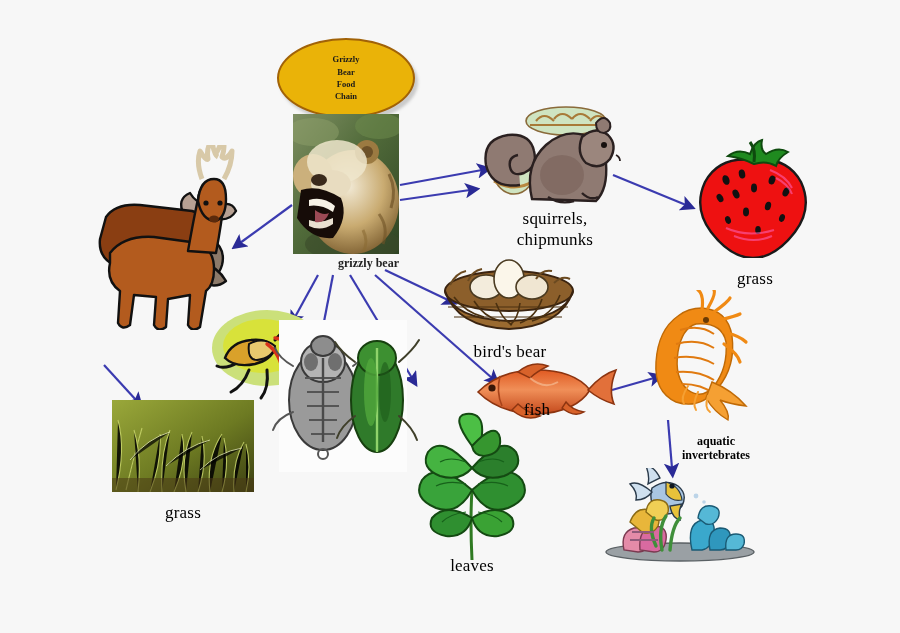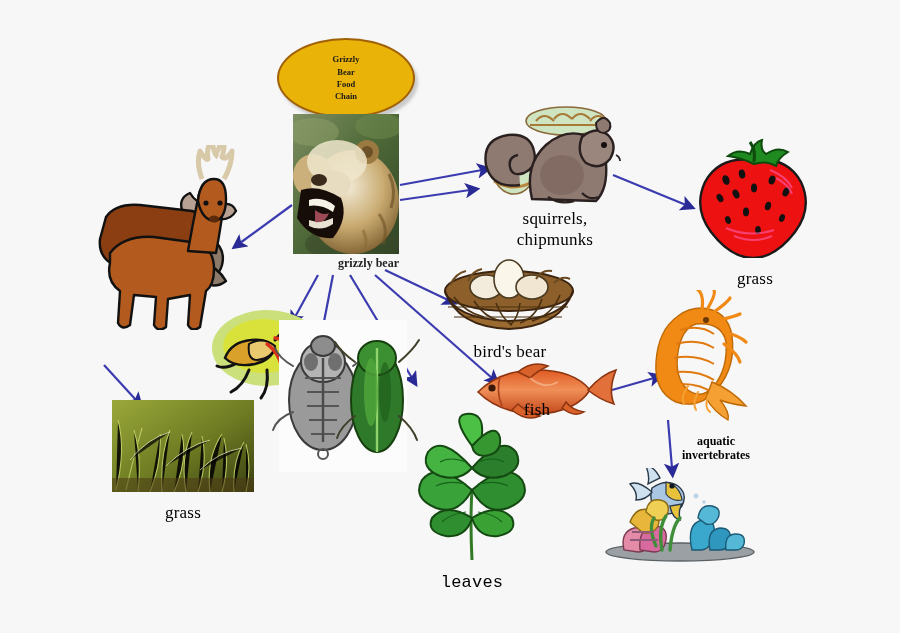--- a/index.html
+++ b/index.html
@@ -261,21 +261,21 @@
       <g stroke="#17611a" stroke-width="1.1" fill="none">
         <path d="M56,72 q-18,-4 -30,2"></path>
           <path d="M68,72 q18,-4 30,2"></path>
         <path d="M56,50 q-16,-6 -26,0"></path>
           <path d="M68,50 q16,-6 26,0"></path>
         <path d="M56,100 q-16,2 -24,10"></path>
           <path d="M68,100 q16,2 24,10"></path>
       </g>
     </svg>
   </div>
-  <div class="label" style="left:412px;top:572px;width:120px;font-family:Liberation Mono, monospace;">leaves</div>
+  <div class="label" style="left:412px;top:555px;width:120px;">leaves</div>
 
   <div class="node" style="left:440px;top:255px;width:138px;height:82px;">
     <svg width="138" height="82" viewBox="0 0 138 82">
       <ellipse cx="69" cy="36" rx="64" ry="20" fill="#8c5f2b" stroke="#3b2410" stroke-width="2"></ellipse>
       <ellipse cx="46" cy="32" rx="16" ry="12" fill="#f3ecdc" stroke="#4a3a20" stroke-width="1.6"></ellipse>
       <ellipse cx="69" cy="24" rx="15" ry="19" fill="#fbf6ea" stroke="#4a3a20" stroke-width="1.6"></ellipse>
       <ellipse cx="92" cy="32" rx="16" ry="12" fill="#f0e6d2" stroke="#4a3a20" stroke-width="1.6"></ellipse>
       <path d="M5,36 q12,36 64,38 q52,-2 64,-38 q-8,28 -64,30 q-56,-2 -64,-30 z" fill="#9a6a30" stroke="#3b2410" stroke-width="2"></path>
       <g stroke="#4a3010" stroke-width="1.6" fill="none">
         <path d="M14,42 q12,16 30,20"></path>

